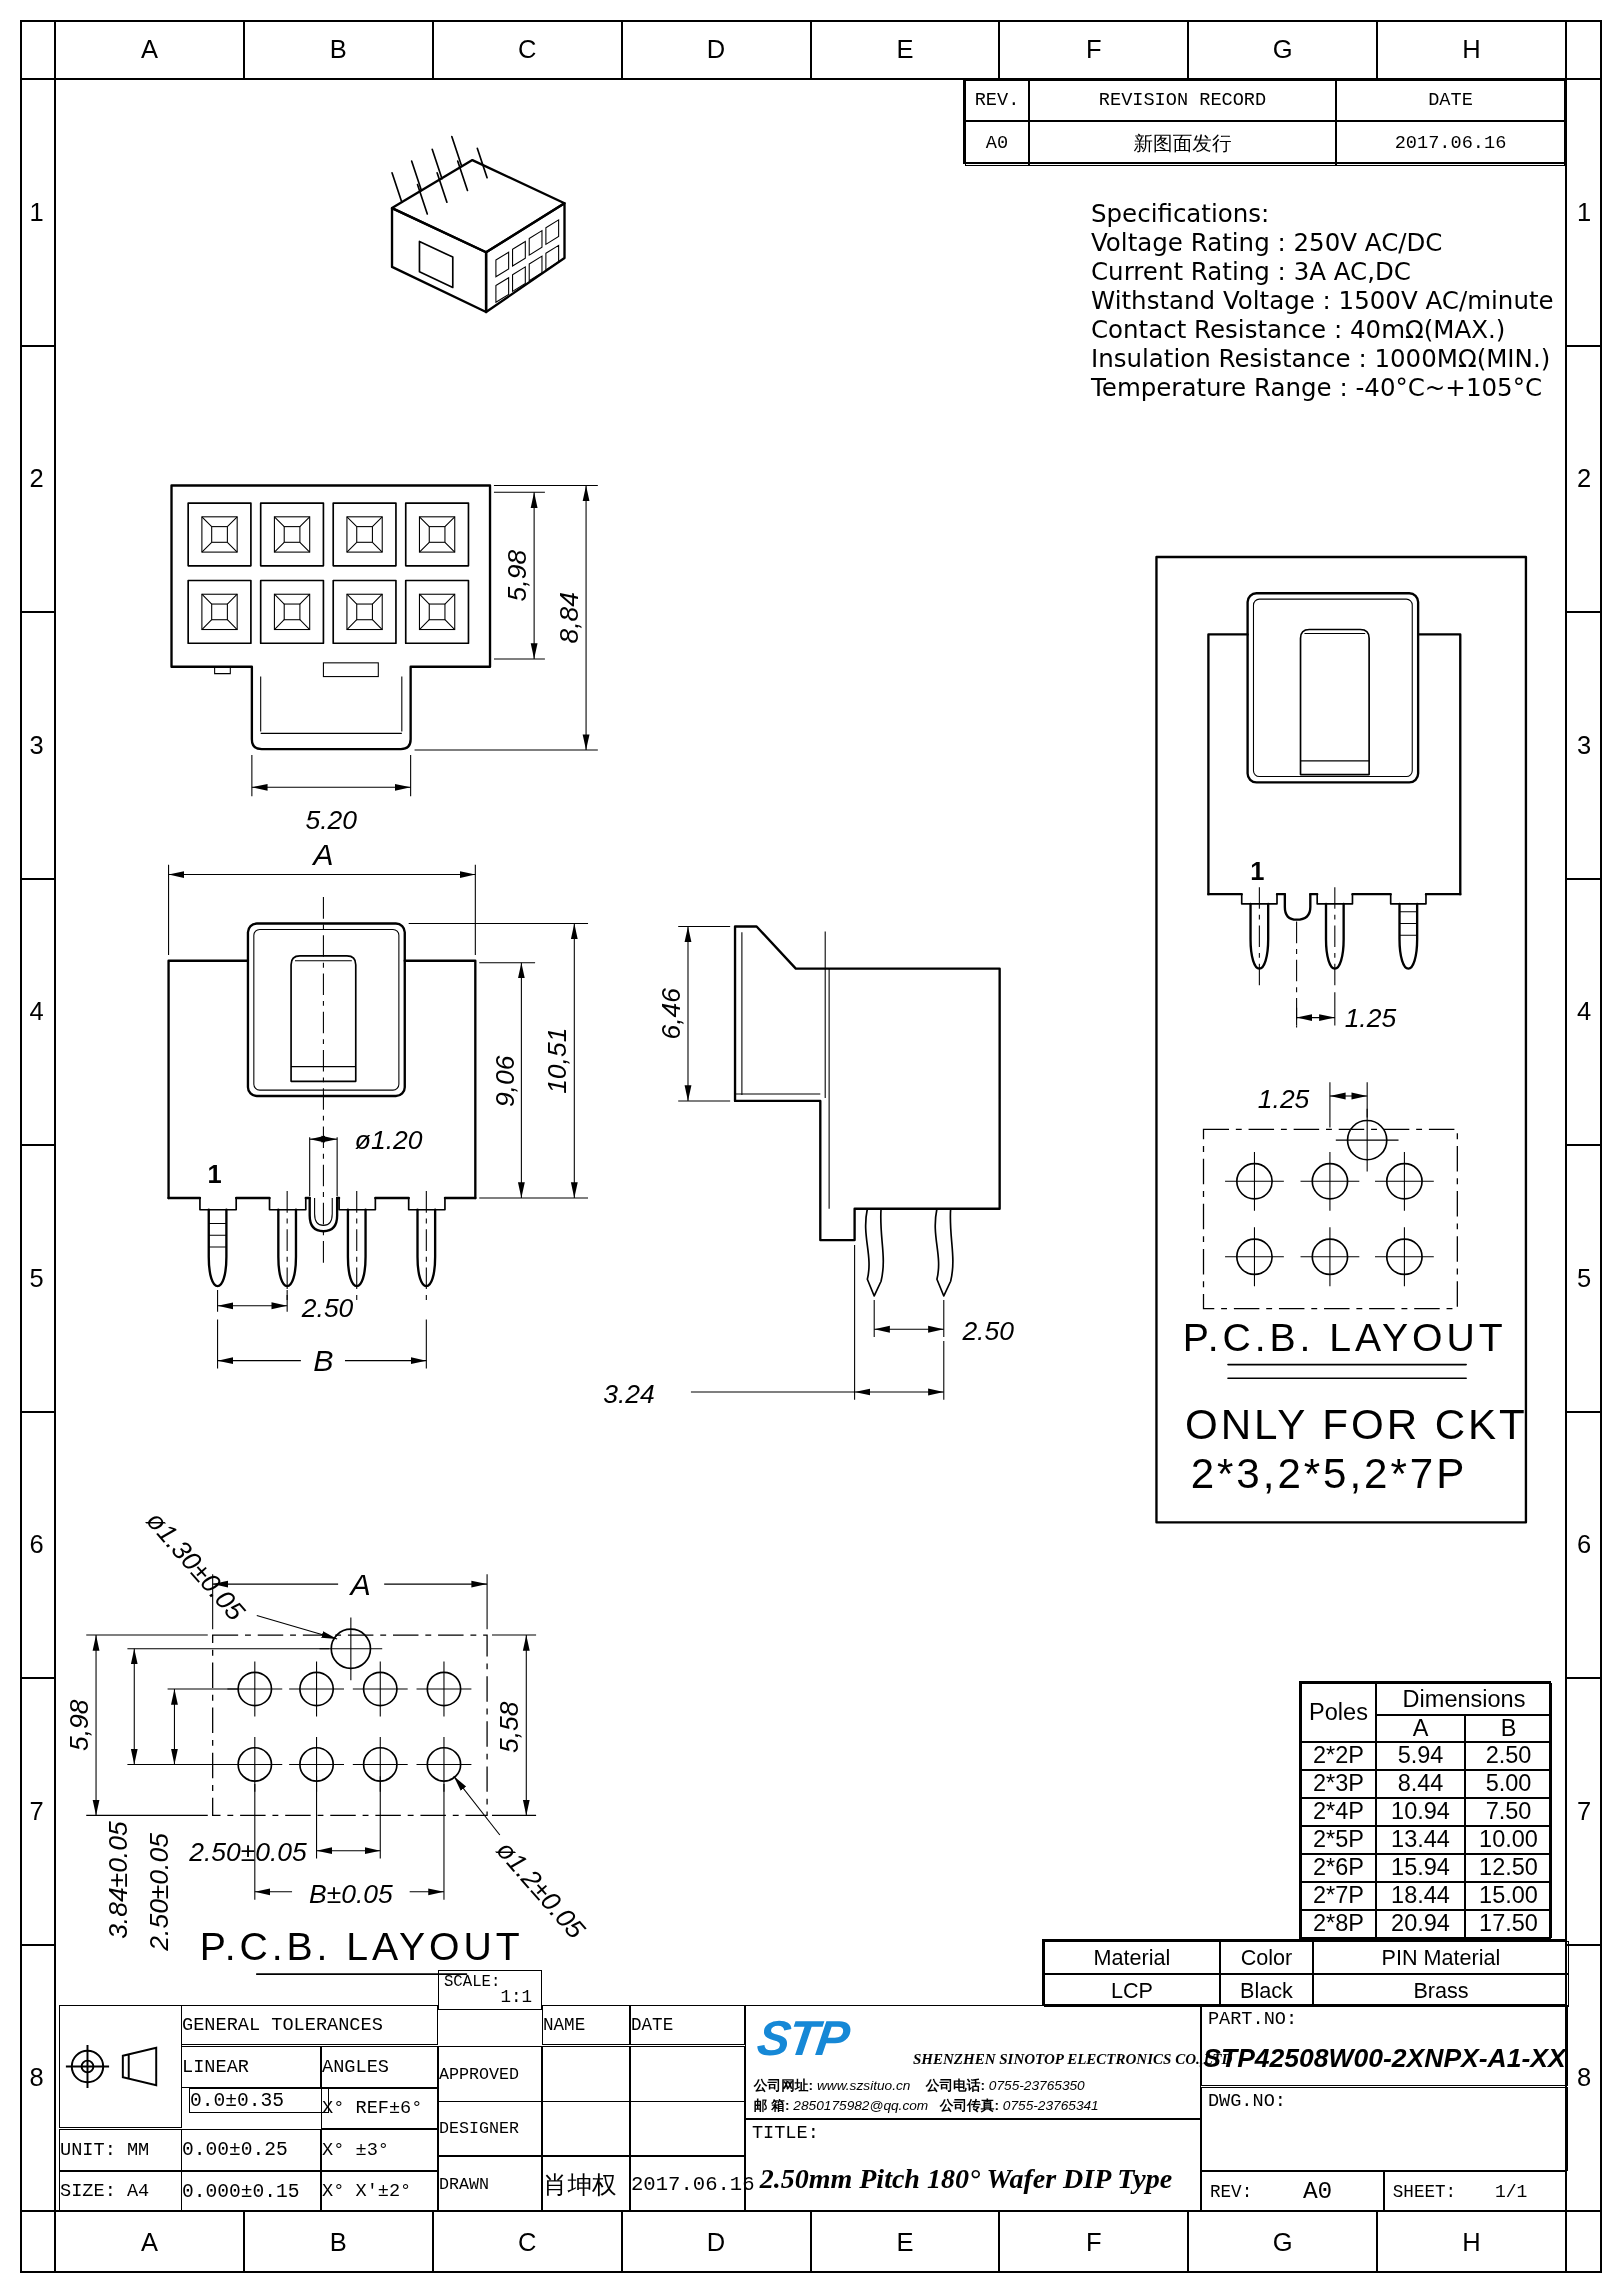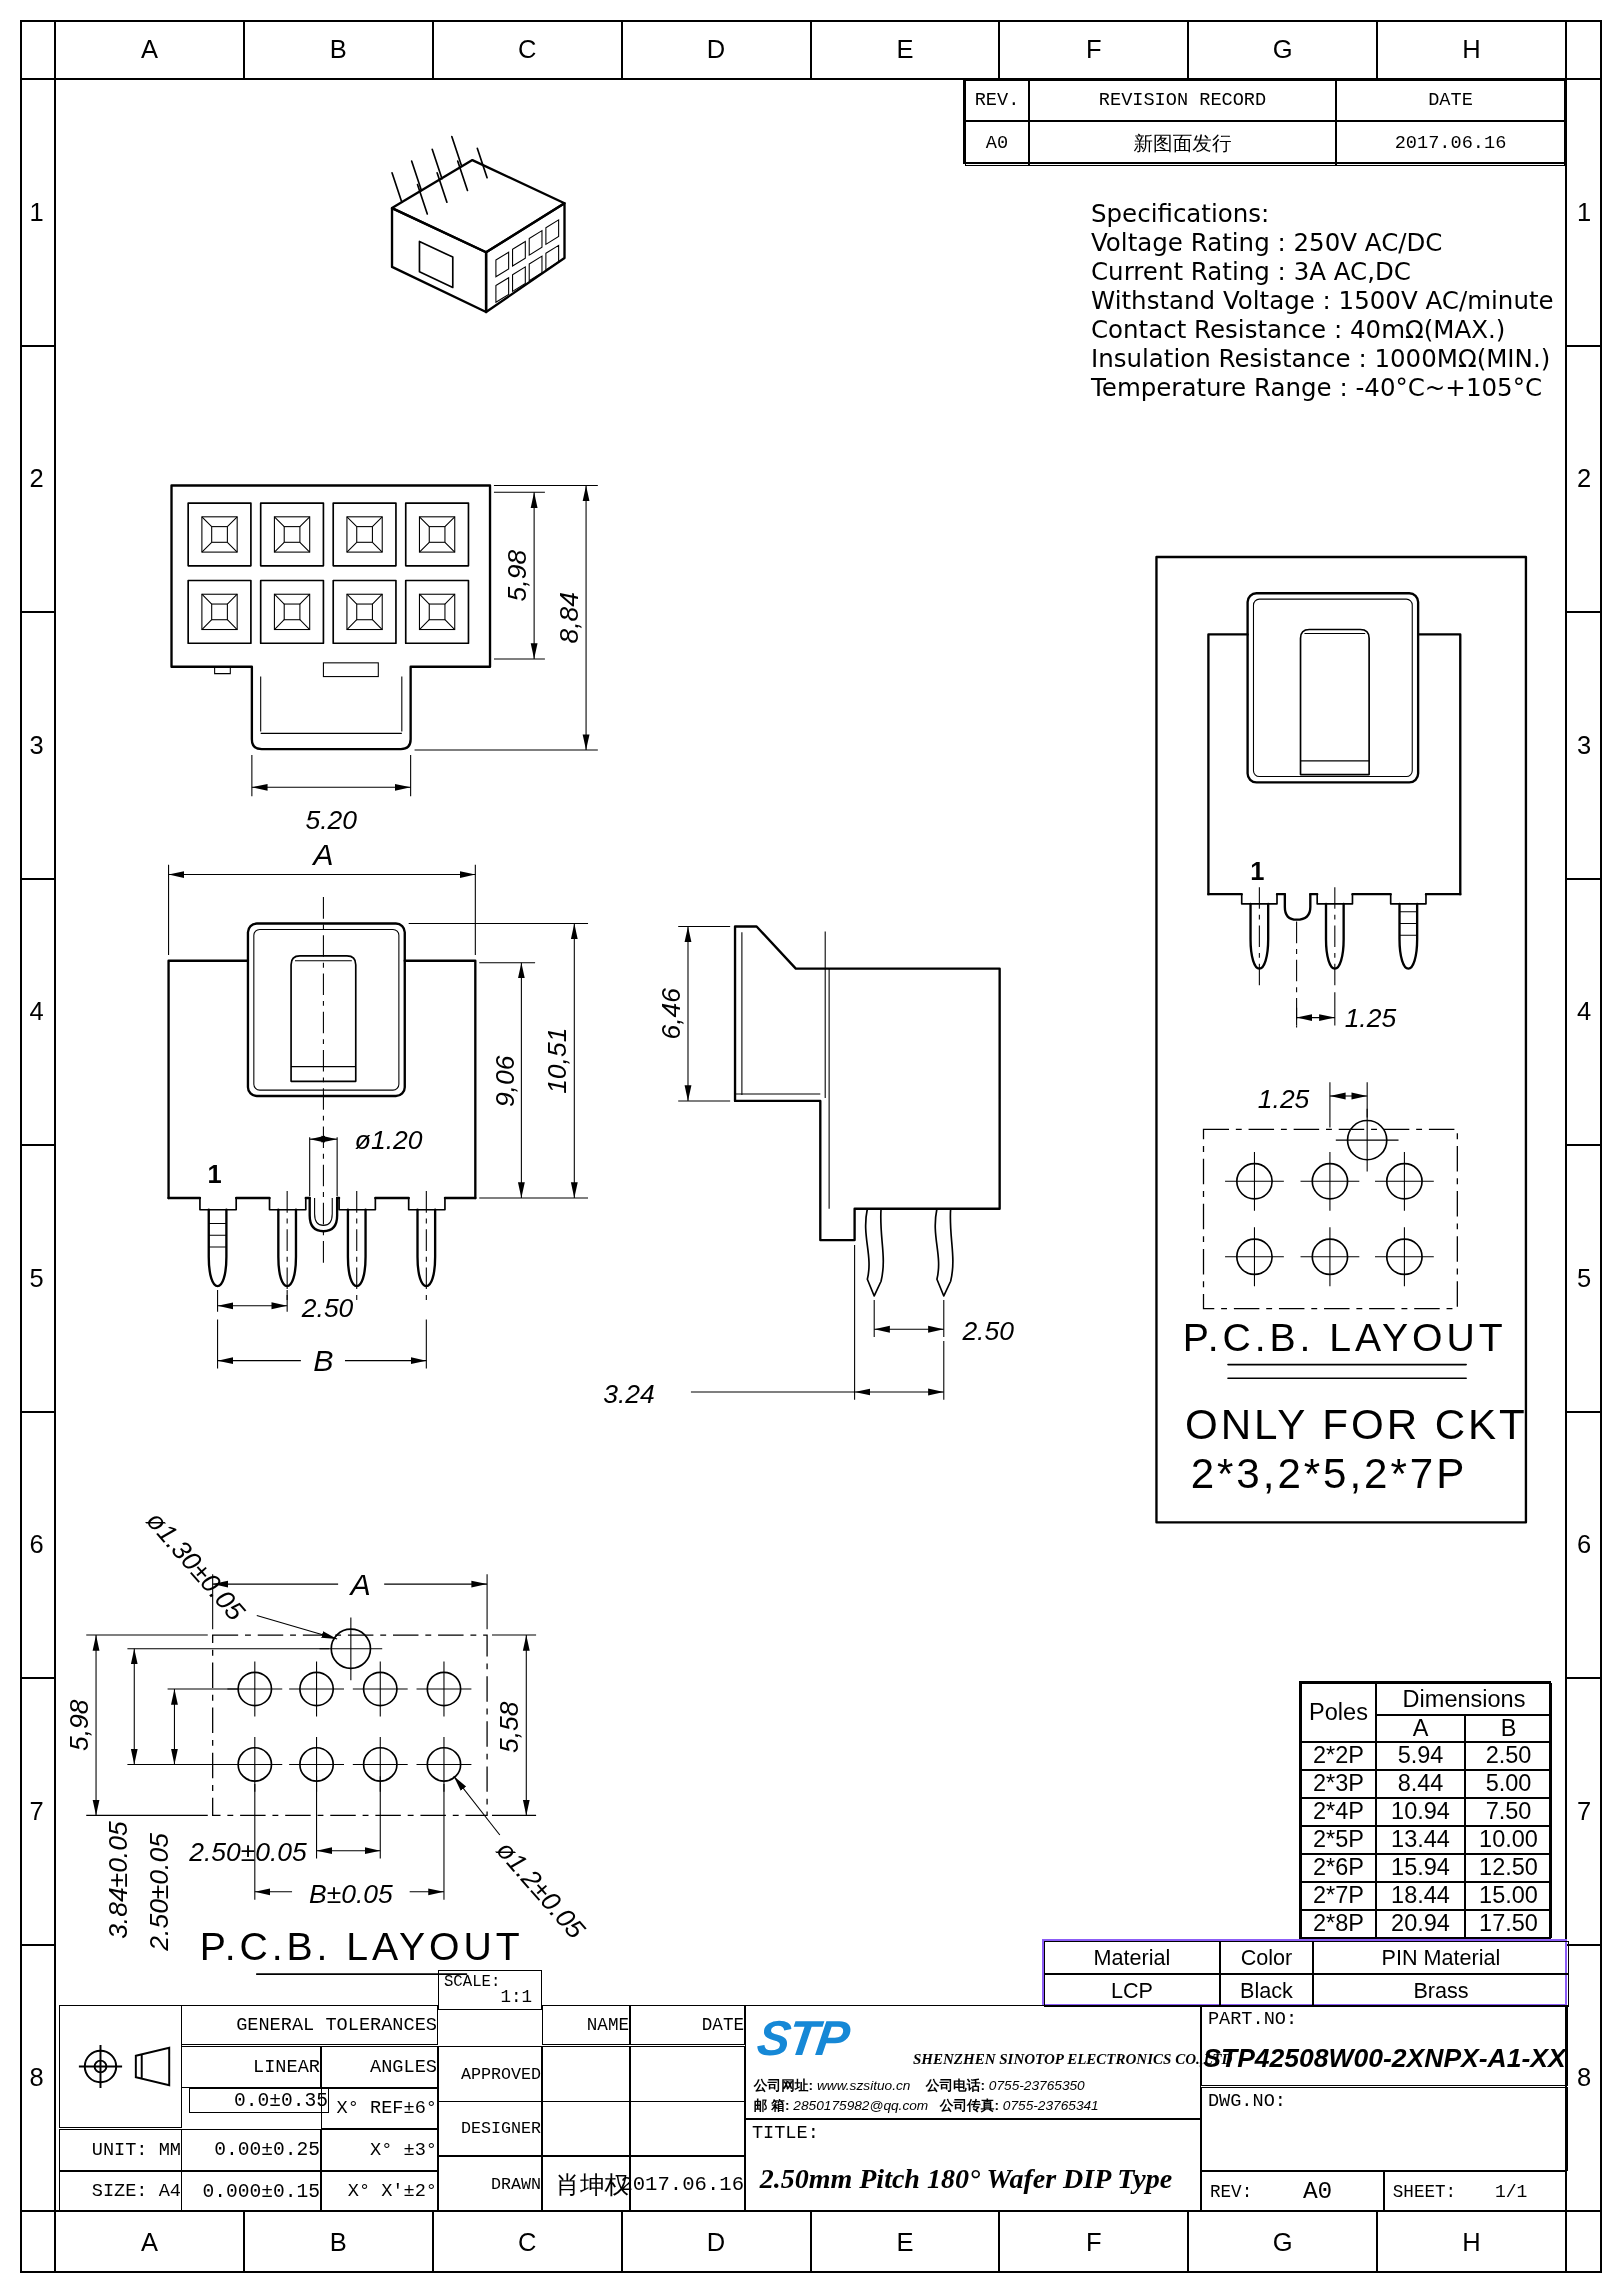--- a/index.html
+++ b/index.html
@@ -11,29 +11,29 @@
   .band{display:flex;font:25.5px "Liberation Sans",sans-serif}
   .band.h>div{flex:1;display:flex;align-items:center;justify-content:center;border-right:2px solid #000}
   .band.h>div:first-child{border-left:2px solid #000}
   .band.v{flex-direction:column}
   .band.v>div{flex:1;display:flex;align-items:center;justify-content:center;border-bottom:2px solid #000}
   .band.v>div:first-child{border-top:2px solid #000}
   
   .wm{border:3.4px solid #000;display:flex;align-items:center;justify-content:center;
       font:600 45px "DejaVu Serif",serif;letter-spacing:9.8px}
   
-  .cell{position:absolute;border:1.5px solid #000;box-sizing:border-box;display:flex;align-items:center;justify-content:flex-end;background:transparent}
+  .cell{position:absolute;border:1.5px solid #000;box-sizing:border-box;display:flex;align-items:center;justify-content:flex-start;background:transparent}
   .mono{font-family:"Liberation Mono",monospace}
   .rev-table{display:grid;grid-template-columns:64px 1fr 229px;grid-template-rows:41px 45px;border:2px solid #000}
   .rev-table>div{border:1.2px solid #000;display:flex;align-items:center;justify-content:center;font:18.6px "Liberation Mono",monospace}
   .rev-table>div.cn{font:19.6px "Liberation Sans",sans-serif}
   .spec{font:24.5px "DejaVu Sans",sans-serif;line-height:29px;white-space:nowrap}
   .poles{display:grid;grid-template-columns:75px 89px 87px;grid-template-rows:32px 26.5px repeat(7,28px);border:2px solid #000;font:23.5px "Liberation Sans",sans-serif}
   .poles>div{border:1.2px solid #000;display:flex;align-items:center;justify-content:center}
-  .mat{display:grid;grid-template-columns:176px 93px 256px;grid-template-rows:33px 33px;border:2px solid #8b5cf6;font:21.6px "Liberation Sans",sans-serif}
+  .mat{display:grid;grid-template-columns:176px 93px 256px;grid-template-rows:33px 33px;border:2px solid #000000;font:21.6px "Liberation Sans",sans-serif}
   .mat>div{border:1.2px solid #000;display:flex;align-items:center;justify-content:center}
   
   .lab{position:absolute;left:5.9px;top:2.9px;font:16.7px "Liberation Mono",monospace}
   .tb-val{font:19.6px "Liberation Mono",monospace}
   
   .o{fill:none;stroke:#000;stroke-width:2.4;stroke-linejoin:round;stroke-linecap:round}
   .o2{fill:none;stroke:#000;stroke-width:1.7;stroke-linejoin:round;stroke-linecap:round}
   .t{fill:none;stroke:#000;stroke-width:1.1}
   .d{fill:none;stroke:#000;stroke-width:1.1}
   .cl{fill:none;stroke:#000;stroke-width:1.1;stroke-dasharray:22 6 5 6}

